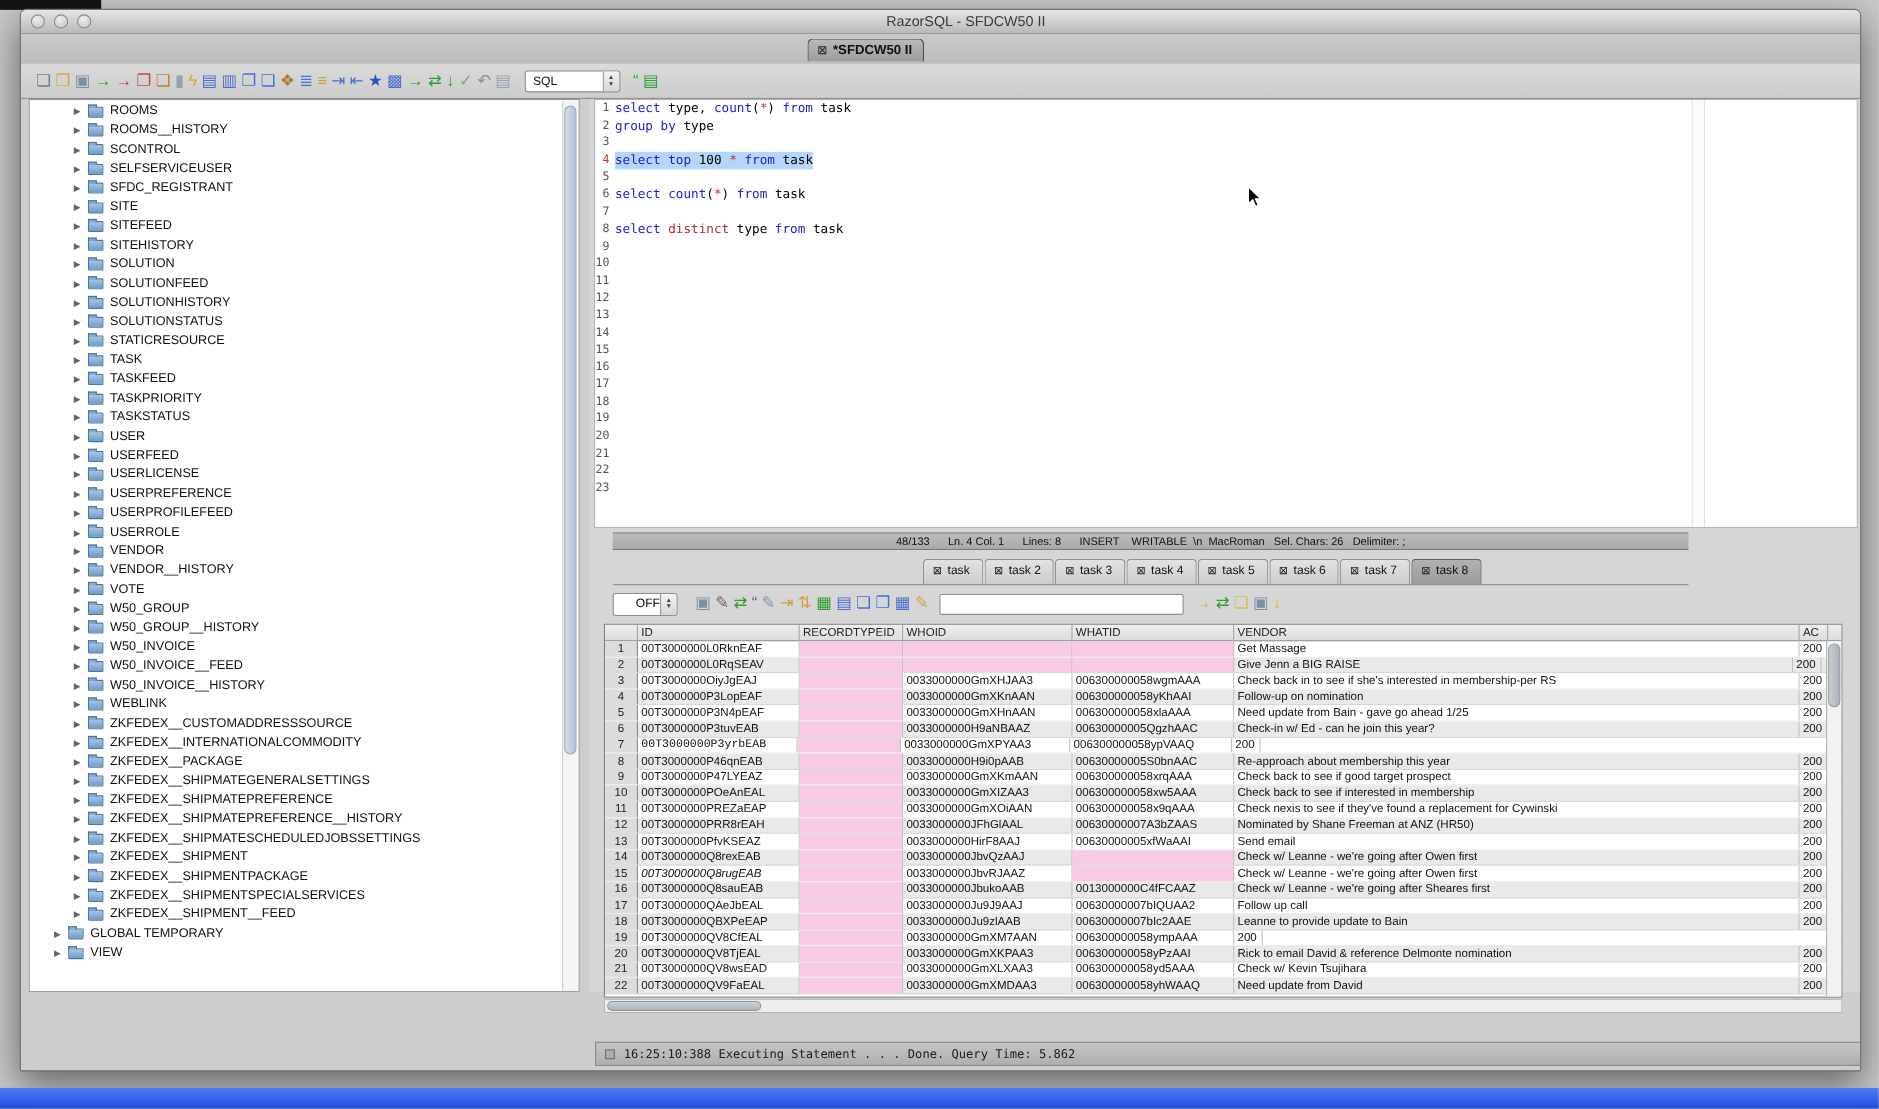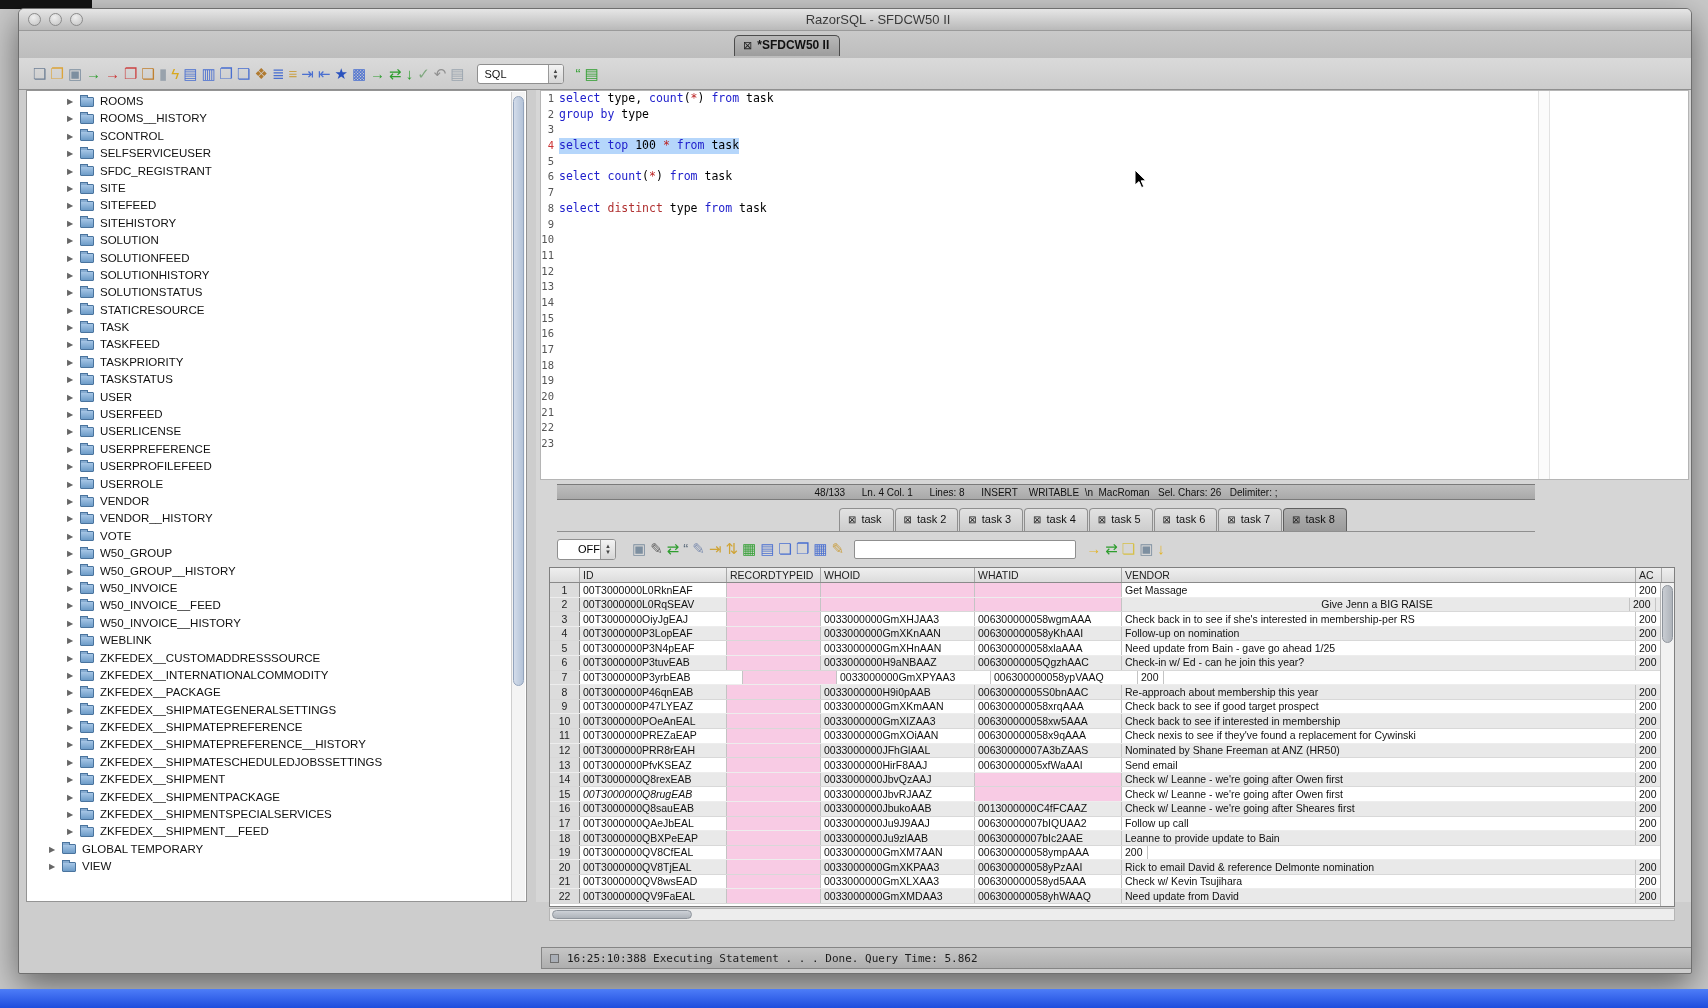--- a/index.html
+++ b/index.html
@@ -489,21 +489,21 @@
               <div class="gc pink" style="width: 147px;"></div>
               <div class="gc" style="width: 514px;">Get Massage</div>
               <div class="gc" style="width: 26px;">200</div>
             </div>
             <div class="grow alt">
               <div class="gc rn" style="width: 30px;">2</div>
               <div class="gc" style="width: 147px;">00T3000000L0RqSEAV</div>
               <div class="gc pink" style="width: 94px;"></div>
               <div class="gc pink" style="width: 154px;"></div>
               <div class="gc pink" style="width: 147px;"></div>
-              <div class="gc" style="width: 508px; text-align: center;">Give Jenn a BIG RAISE</div>
+              <div class="gc" style="width: 508px;">Give Jenn a BIG RAISE</div>
               <div class="gc" style="width: 26px;">200</div>
             </div>
             <div class="grow">
               <div class="gc rn" style="width: 30px;">3</div>
               <div class="gc" style="width: 147px;">00T3000000OiyJgEAJ</div>
               <div class="gc pink" style="width: 94px;"></div>
               <div class="gc" style="width: 154px;">0033000000GmXHJAA3</div>
               <div class="gc" style="width: 147px;">006300000058wgmAAA</div>
               <div class="gc" style="width: 514px;">Check back in to see if she's interested in membership-per RS</div>
               <div class="gc" style="width: 26px;">200</div>
@@ -530,21 +530,21 @@
               <div class="gc rn" style="width: 30px;">6</div>
               <div class="gc" style="width: 147px;">00T3000000P3tuvEAB</div>
               <div class="gc pink" style="width: 94px;"></div>
               <div class="gc" style="width: 154px;">0033000000H9aNBAAZ</div>
               <div class="gc" style="width: 147px;">00630000005QgzhAAC</div>
               <div class="gc" style="width: 514px;">Check-in w/ Ed - can he join this year?</div>
               <div class="gc" style="width: 26px;">200</div>
             </div>
             <div class="grow">
               <div class="gc rn" style="width: 30px;">7</div>
-              <div class="gc" style="width: 163px;">00T3000000P3yrbEAB</div>
+              <div class="gc" style="width: 145px; font-family: Liberation Mono, monospace;">00T3000000P3yrbEAB</div>
               <div class="gc pink" style="width: 94px;"></div>
               <div class="gc" style="width: 154px;">0033000000GmXPYAA3</div>
               <div class="gc" style="width: 147px;">006300000058ypVAAQ</div>
               <div class="gc" style="width: 26px;">200</div>
             </div>
             <div class="grow alt">
               <div class="gc rn" style="width: 30px;">8</div>
               <div class="gc" style="width: 147px;">00T3000000P46qnEAB</div>
               <div class="gc pink" style="width: 94px;"></div>
               <div class="gc" style="width: 154px;">0033000000H9i0pAAB</div>

